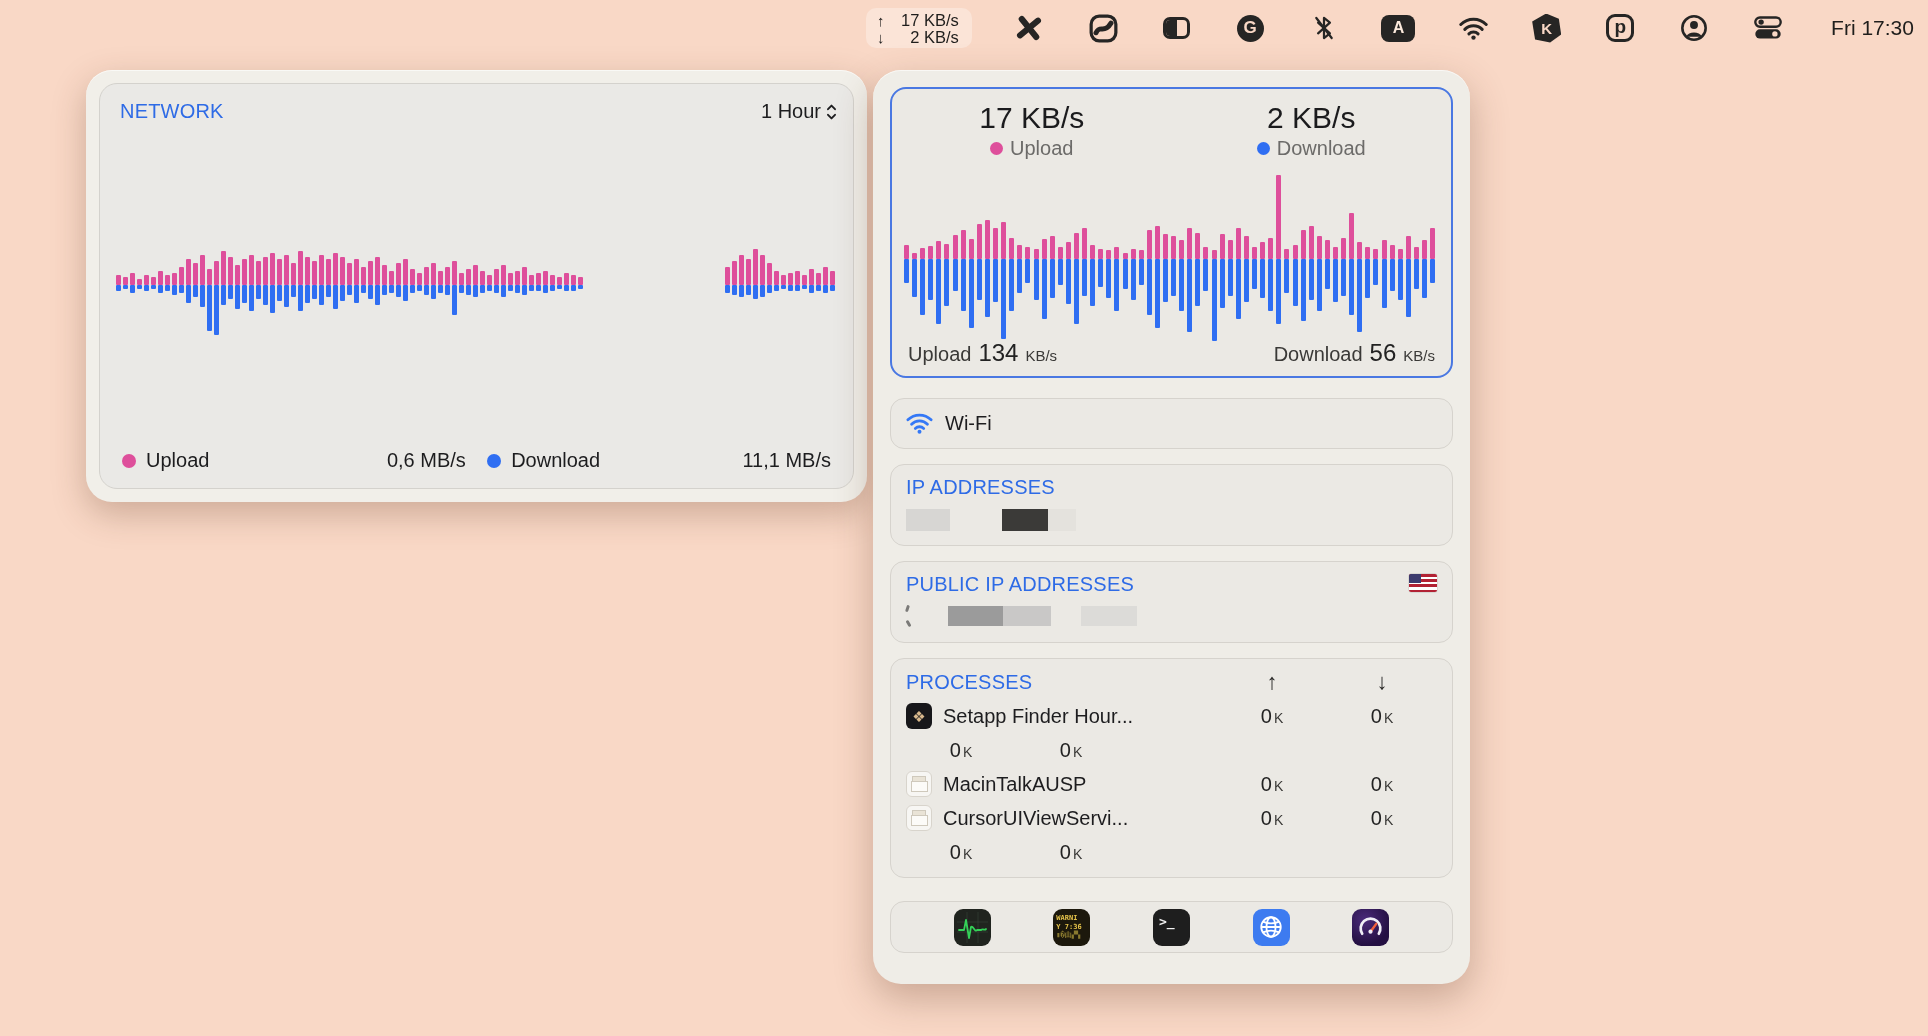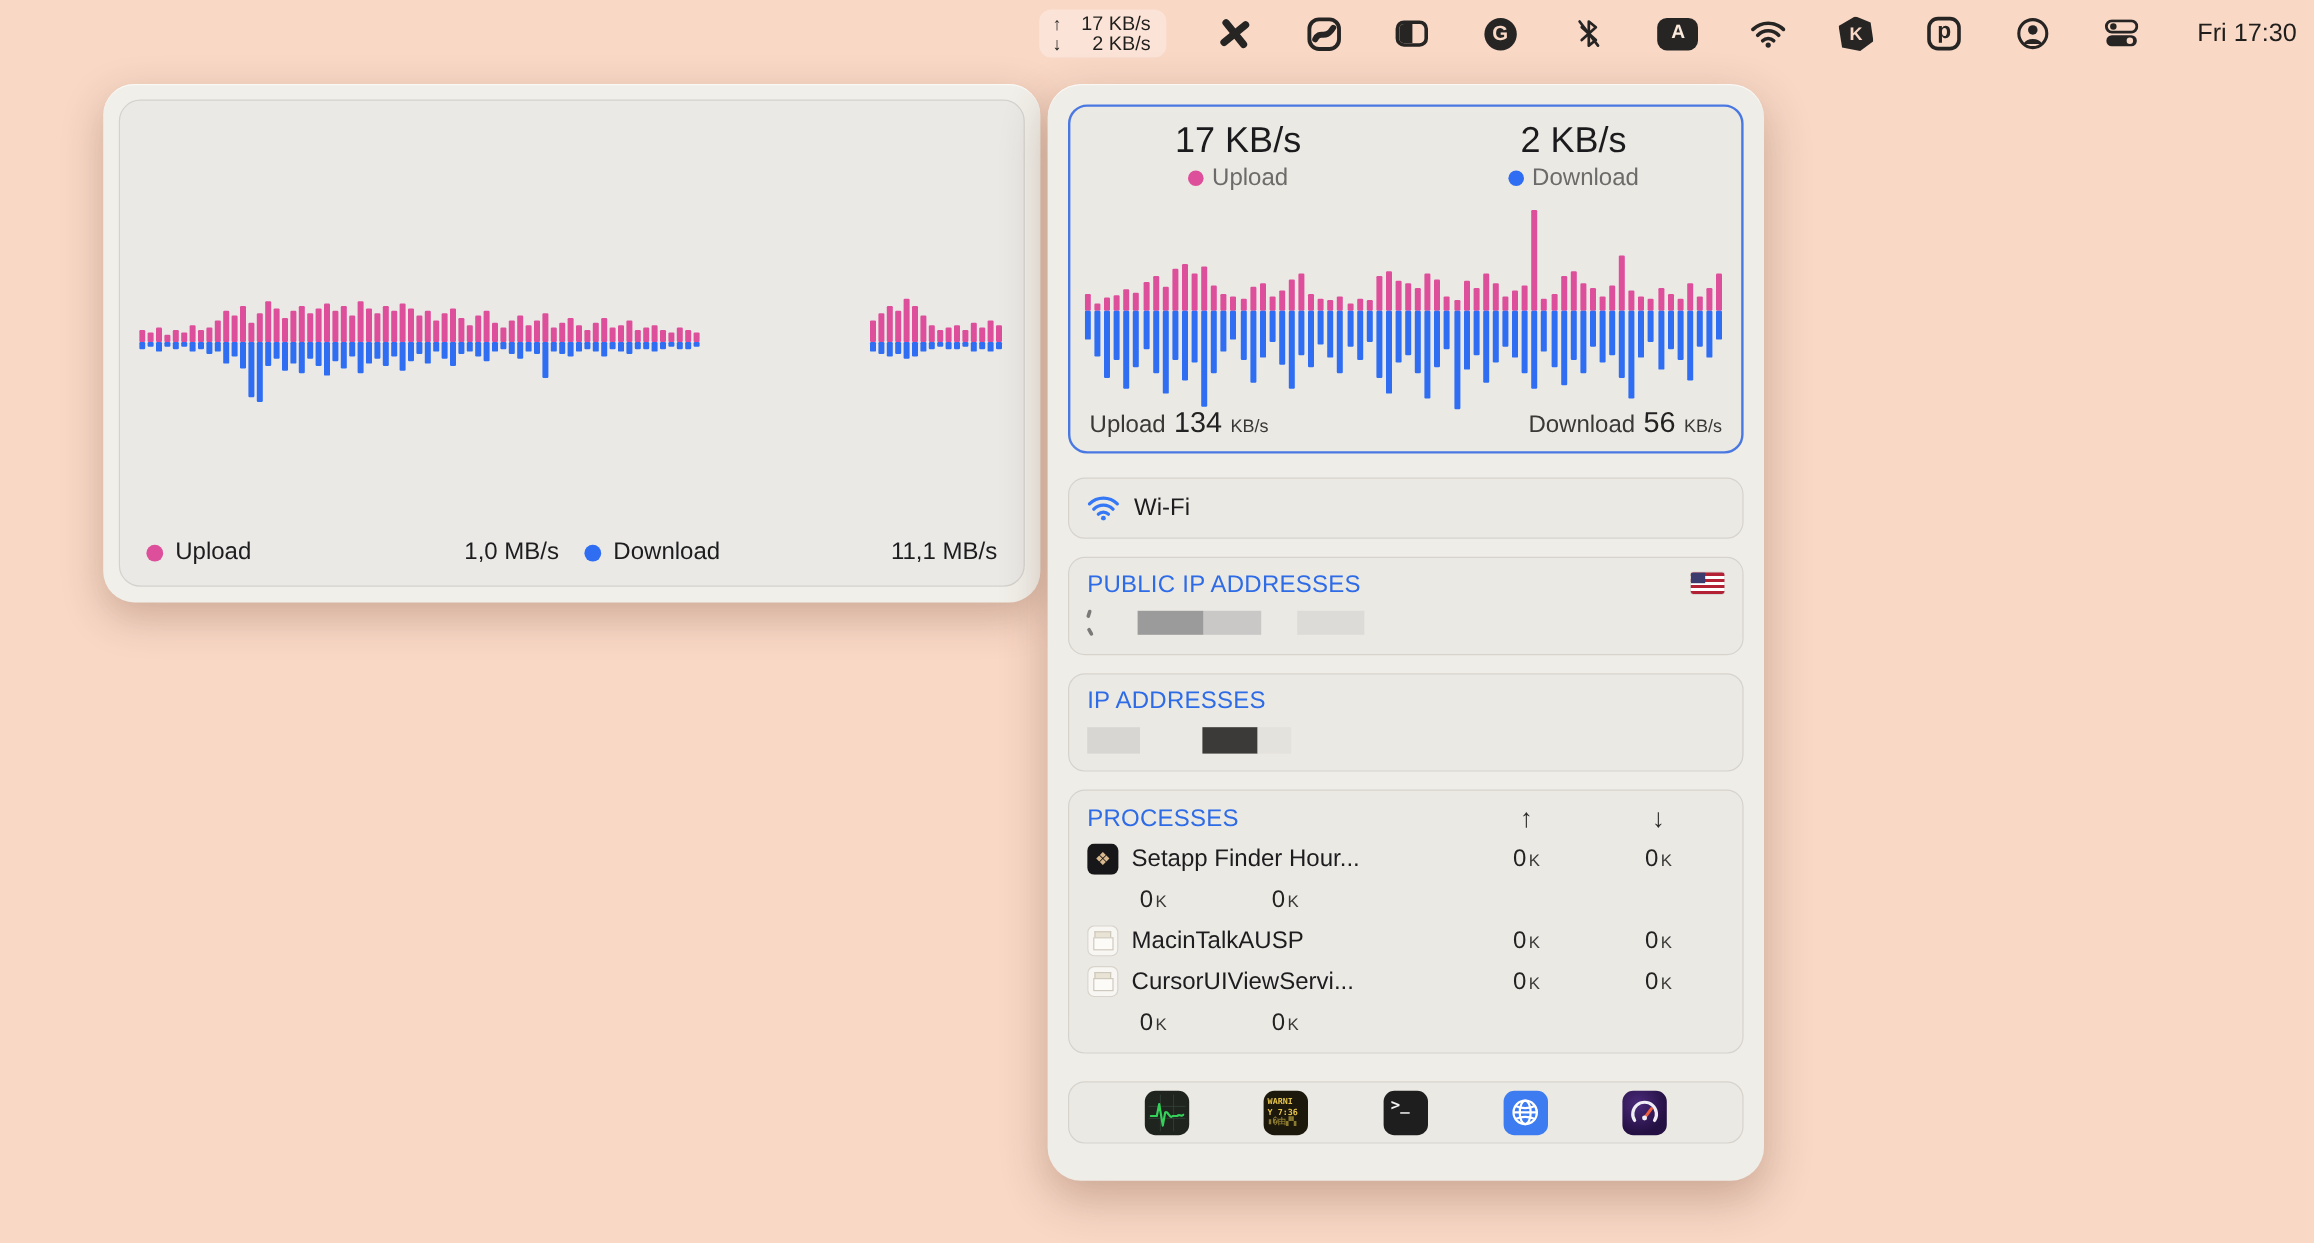--- a/index.html
+++ b/index.html
@@ -168,20 +168,32 @@
           <rect x="1.2" y="12.2" width="23.6" height="8.6" rx="4.3" fill="#262524"></rect>
           <circle cx="19.4" cy="16.5" r="2.5" fill="#f9d8c6"></circle>
         </svg>
     </span>
     <span class="mb-clock">Fri 17:30</span>
   </div>
 </div>
 
 <div class="widget">
   <div class="widget-inner">
+    <div class="w-head">
+      <span class="sect-title">NETWORK</span>
+      <span class="period">
+        <span>1 Hour</span>
+        <svg width="11" height="20" viewBox="0 0 11 20">
+            <g stroke="#1d1d1f" stroke-width="1.9" fill="none" stroke-linecap="round" stroke-linejoin="round">
+              <path d="M2 7.2 L5.5 3.6 L9 7.2"></path>
+              <path d="M2 12.8 L5.5 16.4 L9 12.8"></path>
+            </g>
+          </svg>
+      </span>
+    </div>
 
     <div class="chart chart-left">
         <div style="position: relative; flex: 0 0 7px; width: 7px; height: 100%;">
           <div style="position: absolute; left: 0px; width: 5px; bottom: 66px; height: 10px; background: rgb(222, 79, 155); border-radius: 1px;"></div>
           <div style="position: absolute; left: 0px; width: 5px; top: 44px; height: 6px; background: rgb(47, 110, 242); border-radius: 1px;"></div>
         </div>
         <div style="position: relative; flex: 0 0 7px; width: 7px; height: 100%;">
           <div style="position: absolute; left: 0px; width: 5px; bottom: 66px; height: 8px; background: rgb(222, 79, 155); border-radius: 1px;"></div>
           <div style="position: absolute; left: 0px; width: 5px; top: 44px; height: 4px; background: rgb(47, 110, 242); border-radius: 1px;"></div>
         </div>
@@ -530,21 +542,21 @@
           <div style="position: absolute; left: 0px; width: 5px; top: 44px; height: 6px; background: rgb(47, 110, 242); border-radius: 1px;"></div>
         </div>
       </div>
 
     <div class="w-legend">
       <div class="leg-group">
         <span class="leg-pair">
           <span class="dot dot-up"></span>
           <span>Upload</span>
         </span>
-        <span>1,0 MB/s</span>
+        <span>0,6 MB/s</span>
       </div>
       <div class="leg-group">
         <span class="leg-pair">
           <span class="dot dot-down"></span>
           <span>Download</span>
         </span>
         <span>11,1 MB/s</span>
       </div>
     </div>
   </div>
@@ -857,37 +869,37 @@
           <path d="M1.5 6.2 a15 15 0 0 1 21 0"></path>
           <path d="M4.8 10.2 a10 10 0 0 1 14.4 0"></path>
           <path d="M8.2 14 a5.4 5.4 0 0 1 7.6 0"></path>
         </g>
         <circle cx="12" cy="17" r="1.8" fill="#3478f6"></circle>
       </svg>
     <span class="wifi-label">Wi-Fi</span>
   </div>
 
   <div class="card ip-card">
+    <span class="sect-title">IP ADDRESSES</span>
+    <div class="redact-row" style="height:23px;">
+      <span class="rblock" style="width:44px;height:22px;background:#d7d6d3;"></span>
+      <span class="rblock" style="width:46px;height:22px;background:#3b3a38;margin-left:52px;"></span>
+      <span class="rblock" style="width:28px;height:22px;background:#e4e2dd;"></span>
+    </div>
+  </div>
+
+  <div class="card ip-card">
     <span class="sect-title">PUBLIC IP ADDRESSES</span>
     <span class="flag-us"></span>
     <div class="redact-row">
       <span class="redact-mark"></span>
       <span class="redact-mark m2"></span>
       <span class="rblock" style="width:55px;background:#9b9b9b;margin-left:38px;"></span>
       <span class="rblock" style="width:48px;background:#c9c8c7;"></span>
       <span class="rblock" style="width:56px;background:#dcdbd8;margin-left:30px;"></span>
-    </div>
-  </div>
-
-  <div class="card ip-card">
-    <span class="sect-title">IP ADDRESSES</span>
-    <div class="redact-row" style="height:23px;">
-      <span class="rblock" style="width:44px;height:22px;background:#d7d6d3;"></span>
-      <span class="rblock" style="width:46px;height:22px;background:#3b3a38;margin-left:52px;"></span>
-      <span class="rblock" style="width:28px;height:22px;background:#e4e2dd;"></span>
     </div>
   </div>
 
   <div class="card proc-card">
     <div class="proc-head">
       <span class="sect-title">PROCESSES</span>
       <span class="col-arrow">↑</span>
       <span class="col-arrow">↓</span>
     </div>
     <div id="process-list">

